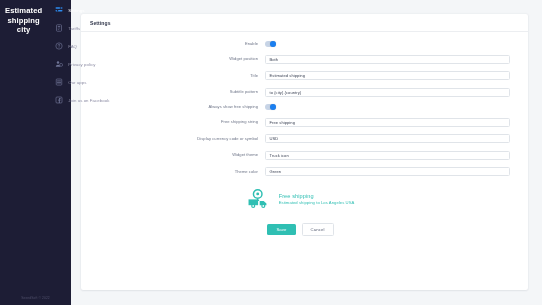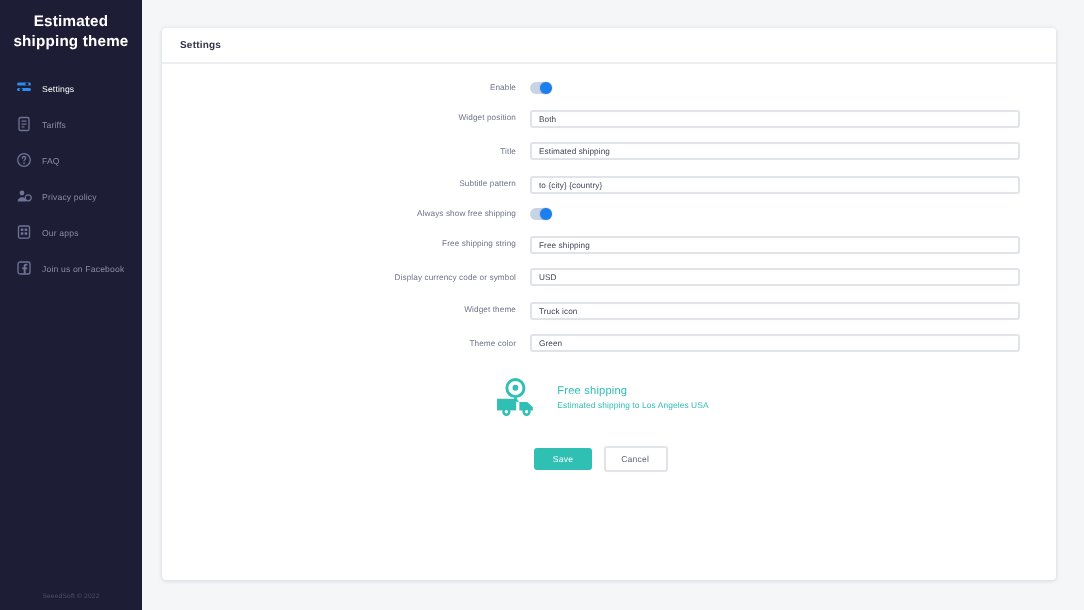--- a/index.html
+++ b/index.html
@@ -8,21 +8,21 @@
     overflow: hidden;
     font-family: "Liberation Sans", sans-serif;
     background: #f4f6f8;
   }
   .app { position: relative; width: 542px; height: 305px; display: flex; }
 
   
   .sidebar {
     width: 71px; height: 305px;
     background: #1d1d35;
-    display: flex; flex-direction: column;
+    display: flex; flex-direction: row;
     flex: 0 0 71px;
     position: relative;
   }
   .brand {
     padding: 6px 5px 9px 5px;
     text-align: center;
   }
   .brand-title {
     color: #ffffff;
     font-size: 7.6px;
@@ -190,21 +190,21 @@
 </style>
 </head>
 <body>
 
 <div class="app">
 
   <aside class="sidebar">
 
     <div class="brand">
       <div class="brand-title">Estimated</div>
-      <div class="brand-title">shipping theme</div>
+      <div class="brand-title">shipping city</div>
     </div>
 
     <nav class="nav">
 
       <div class="nav-item active">
         <span class="nav-ico">
           <svg width="8" height="8" viewBox="0 0 16 16">
             <rect x="1" y="2.5" width="14" height="3" rx="1.5" fill="#2d8cf0"></rect>
             <rect x="1" y="8" width="14" height="3" rx="1.5" fill="#2d8cf0"></rect>
             <circle cx="11" cy="4" r="1.6" fill="#1d1d35"></circle>

